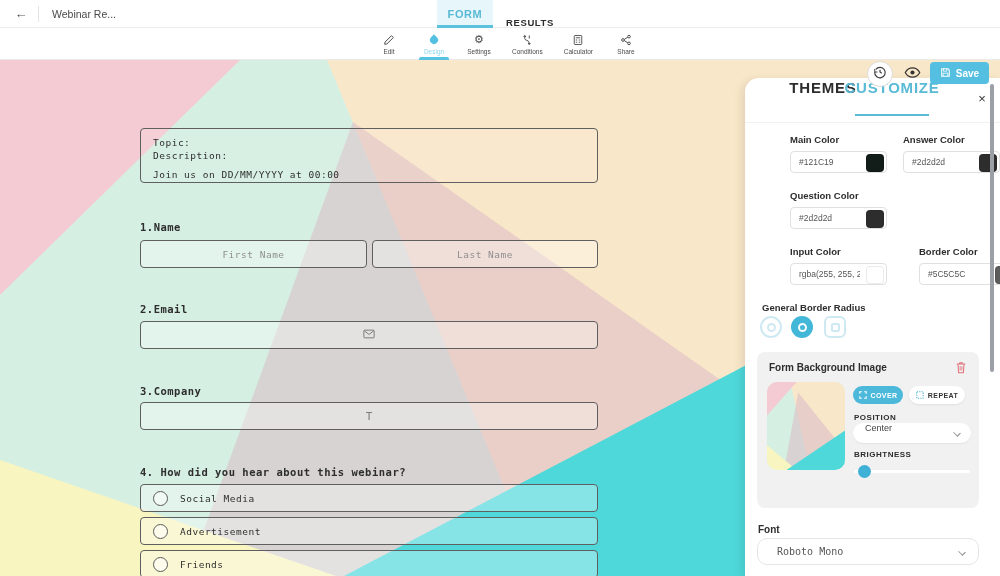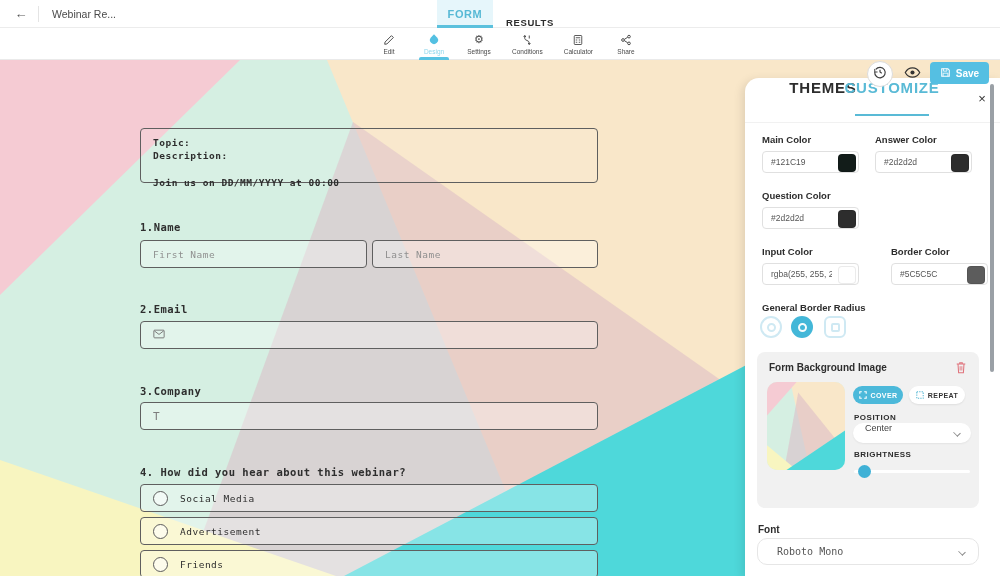--- a/index.html
+++ b/index.html
@@ -51,44 +51,44 @@
   .shape.lavender { background:rgba(219,186,198,.52); clip-path:polygon(353px 62px,1000px 516px,187px 516px); }
   .shape.yellow   { background:#f8f5c0; clip-path:polygon(0 400px,336px 516px,0 516px); }
   .shape.teal     { background:#4ed8da; clip-path:polygon(1000px 172px,1000px 516px,344px 516px); }
 
   .form-col { position:absolute; left:140px; top:0; width:458px; height:516px;
     font-family:"DejaVu Sans Mono", monospace; color:#2e2e2e; }
   .form-heading { position:absolute; top:22px; width:458px; text-align:center; font-size:15px;
     font-weight:bold; letter-spacing:2.5px; }
   .topic-box { position:absolute; top:68px; left:0; width:458px; height:55px; border:1px solid #5f5f5f;
     border-radius:4px; background:rgba(255,255,255,.08); }
-  .topic-box .tline { position:absolute; left:12px; font-size:9.5px; font-weight:bold; letter-spacing:.5px; }
+  .topic-box .tline { position:absolute; left:12px; font-size:9.5px; font-weight:normal; letter-spacing:.5px; }
   .q-label { position:absolute; left:0; font-size:10.5px; font-weight:bold; letter-spacing:.5px; }
   .f-input { position:absolute; height:28px; border:1px solid #5f5f5f; border-radius:4px;
-    background:rgba(255,255,255,.32); display:flex; align-items:center; padding:0 12px; cursor:text; }
+    background:rgba(255,255,255,.32); display:flex; align-items:center; padding:0 22px; cursor:text;justify-content:center; }
   .placeholder { font-size:9.5px; color:#8f8f8f; letter-spacing:.5px; }
   .input-glyph { font-size:11px; color:#7d7d7d; }
   .opt-row { position:absolute; left:0; width:458px; height:28px; border:1px solid #5f5f5f; border-radius:4px;
     background:rgba(255,255,255,.32); display:flex; align-items:center; padding:0 12px; gap:12px; cursor:pointer; }
   .radio { width:15px; height:15px; border:1.6px solid #5c5c5c; border-radius:50%; background:rgba(255,255,255,.55); flex:none; }
   .opt-label { font-size:9.5px; letter-spacing:.5px; color:#2e2e2e; }
 
   
   .panel { position:absolute; left:745px; top:78px; width:255px; height:498px; background:#fff;
     border-radius:14px 0 0 0; box-shadow:-3px 2px 10px rgba(0,0,0,.10); z-index:20; }
   .panel-close { position:absolute; right:11px; top:14px; width:14px; height:14px; color:#333; font-size:13px;
     line-height:14px; text-align:center; cursor:pointer; }
   .ptab { position:absolute; top:0; height:18px; font-size:15px; font-weight:bold; letter-spacing:.8px;
     display:flex; align-items:center; justify-content:center; cursor:pointer; }
   .ptab.themes { left:50px; width:56px; color:#2d2d2d; }
   .ptab.customize { left:110px; width:74px; color:#59bad6; }
   .ptab-underline { position:absolute; left:110px; top:36px; width:74px; height:2px; background:#59bad6; }
   .panel-sep { position:absolute; left:0; top:44px; width:255px; height:1px; background:#f1f1f1; }
 
-  .color-field { position:absolute; width:97px; }
+  .color-field { position:absolute; width:97px;margin-left:28px; }
   .color-field .cf-label { font-size:9.5px; font-weight:bold; color:#2d2d2d; margin-bottom:6px; white-space:nowrap; }
   .cf-box { position:relative; width:97px; height:22px; border:1px solid #e0e0e0; border-radius:4px;
     background:#fff; display:flex; align-items:center; padding:0 26px 0 8px; cursor:text; }
   .cf-value { font-size:8.5px; color:#555; white-space:nowrap; overflow:hidden; }
   .cf-swatch { position:absolute; right:2px; top:2px; width:18px; height:18px; border-radius:4px;
     border:1px solid rgba(0,0,0,.08); cursor:pointer; }
 
   .gbr-label { position:absolute; left:17px; top:224px; font-size:9.5px; font-weight:bold; color:#2d2d2d; }
   .gbr-opt { position:absolute; top:238px; width:22px; height:22px; cursor:pointer; }
   .gbr-circle { width:22px; height:22px; border:2px solid #cfe9f3; border-radius:50%;
@@ -241,21 +241,21 @@
     <div class="shape pink"></div>
     <div class="shape lavender"></div>
     <div class="shape yellow"></div>
     <div class="shape teal"></div>
 
     <div class="form-col">
 
       <div class="topic-box">
         <div class="tline" style="top:8px">Topic:</div>
         <div class="tline" style="top:21px">Description:</div>
-        <div class="tline" style="top:48px">Join us on DD/MM/YYYY at 00:00</div>
+        <div class="tline" style="top:40px">Join us on DD/MM/YYYY at 00:00</div>
       </div>
 
       <div class="q-label" style="top:161px">1.Name</div>
       <div class="f-input" style="top:180px; left:0; width:227px">
         <span class="placeholder">First Name</span>
       </div>
       <div class="f-input" style="top:180px; left:232px; width:226px">
         <span class="placeholder">Last Name</span>
       </div>
 

